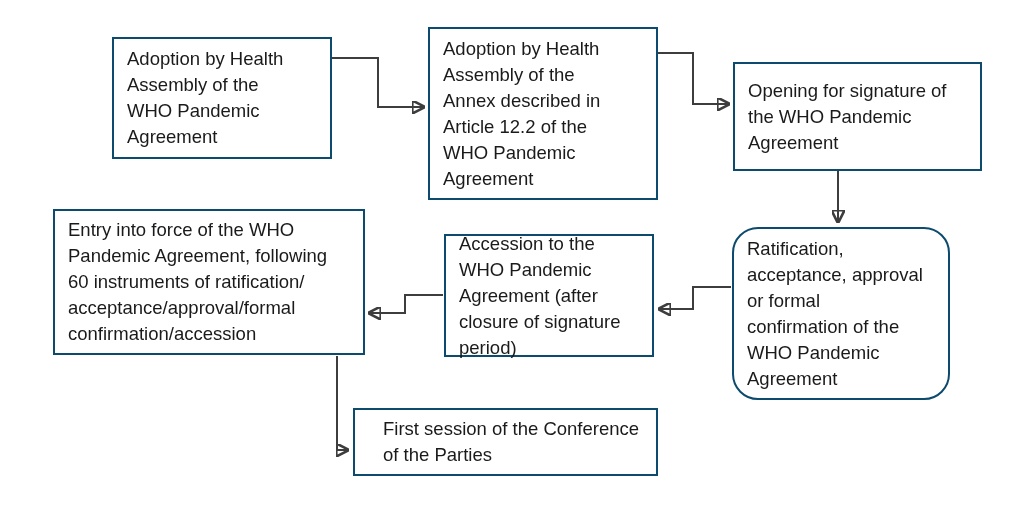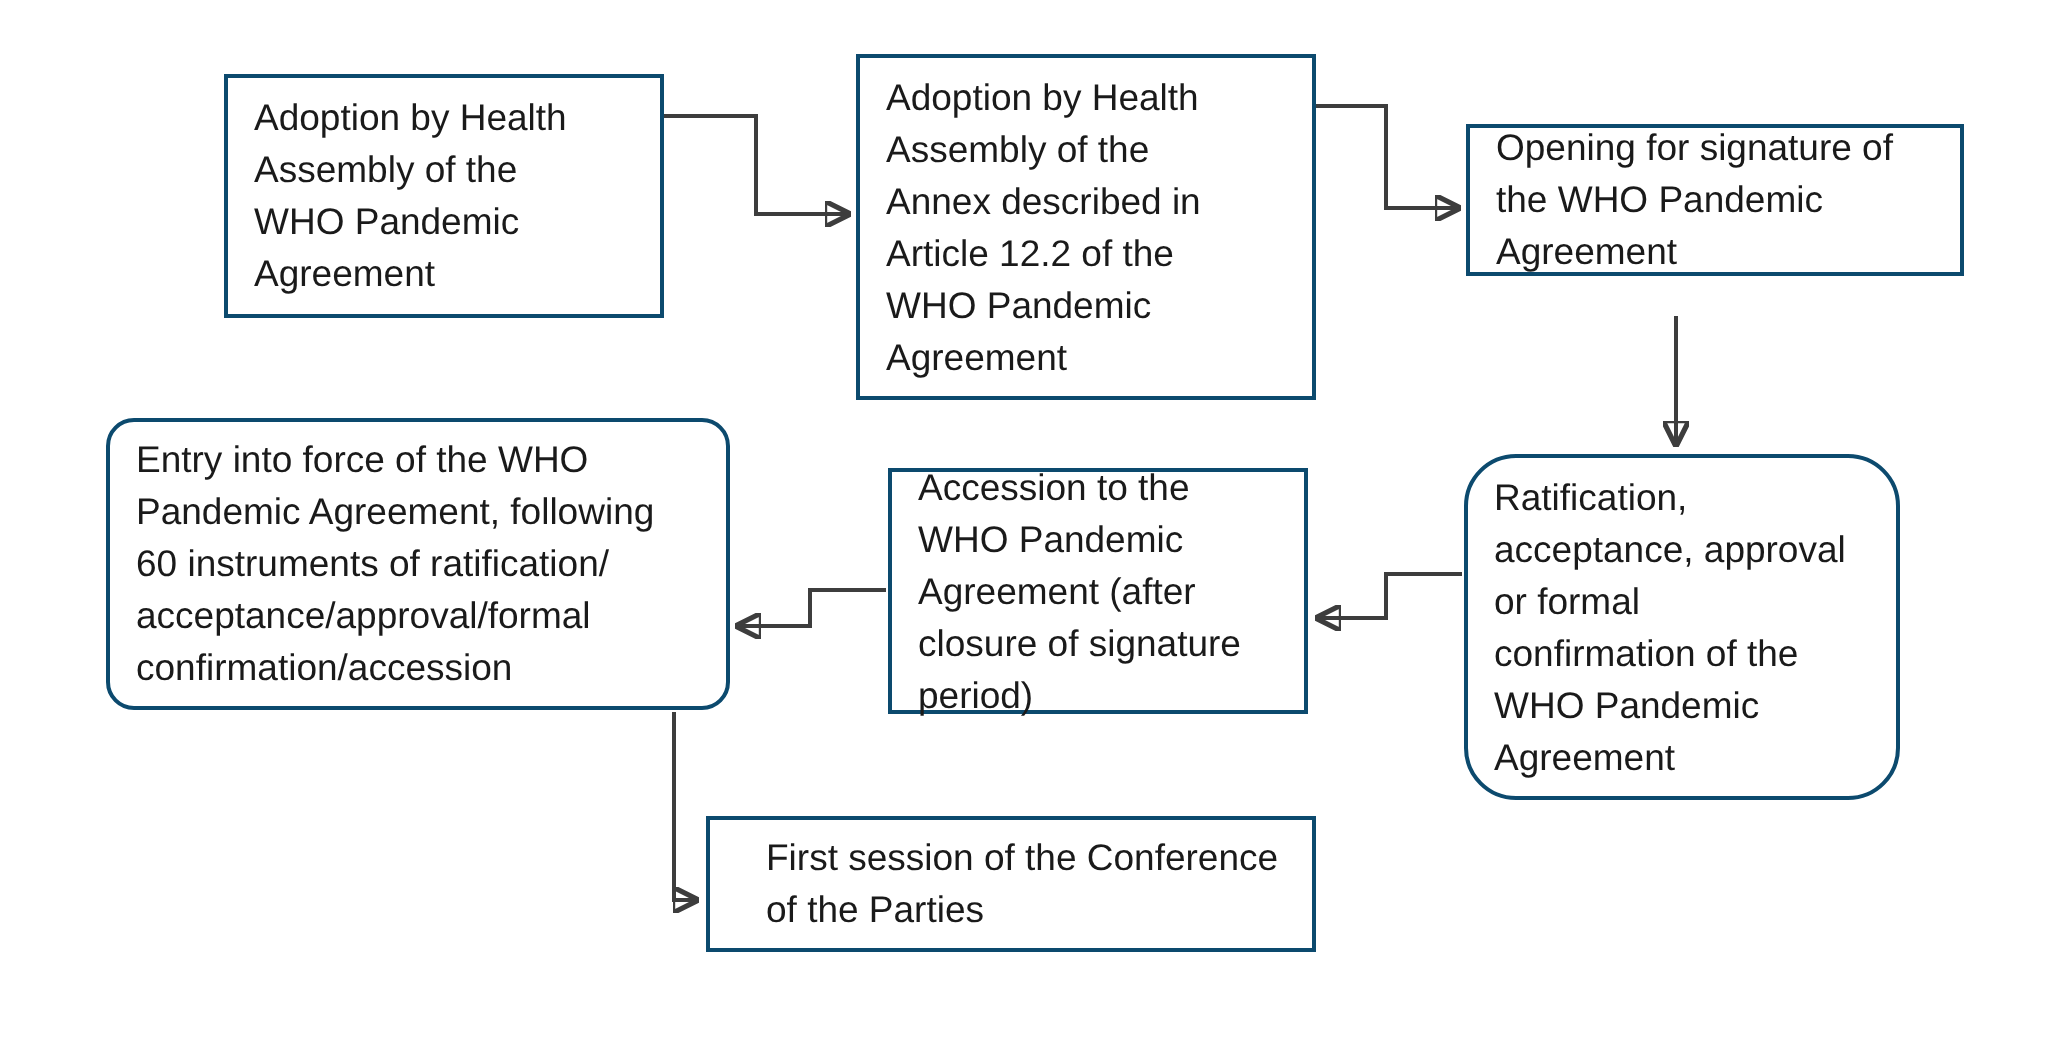--- a/index.html
+++ b/index.html
@@ -67,38 +67,38 @@
 WHO Pandemic
 Agreement</div>
 
   <div class="flow-node" style="left:428px; top:27px; width:230px; height:173px;">Adoption by Health
 Assembly of the
 Annex described in
 Article 12.2 of the
 WHO Pandemic
 Agreement</div>
 
-  <div class="flow-node" style="left:733px; top:62px; width:249px; height:76px;">Opening for signature of
+  <div class="flow-node" style="left:733px; top:62px; width:249px; height:109px;">Opening for signature of
 the WHO Pandemic
 Agreement</div>
 
   <div class="flow-node" style="left:732px; top:227px; width:218px; height:173px;border-radius:26px;">Ratification,
 acceptance, approval
 or formal
 confirmation of the
 WHO Pandemic
 Agreement</div>
 
   <div class="flow-node" style="left:444px; top:234px; width:210px; height:123px;">Accession to the
 WHO Pandemic
 Agreement (after
 closure of signature
 period)</div>
 
-  <div class="flow-node" style="left:53px; top:209px; width:312px; height:146px;border-radius:14px;">Entry into force of the WHO
+  <div class="flow-node" style="left:53px; top:209px; width:312px; height:146px;">Entry into force of the WHO
 Pandemic Agreement, following
 60 instruments of ratification/
 acceptance/approval/formal
 confirmation/accession</div>
 
   <div class="flow-node" style="left:353px; top:408px; width:305px; height:68px;padding-left:28px;">First session of the Conference
 of the Parties</div>
 
 </div>
 

